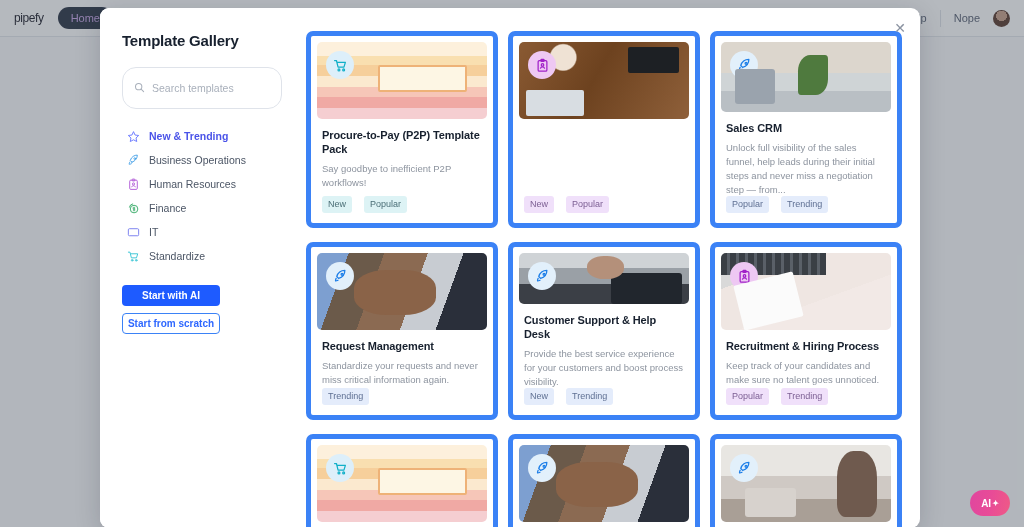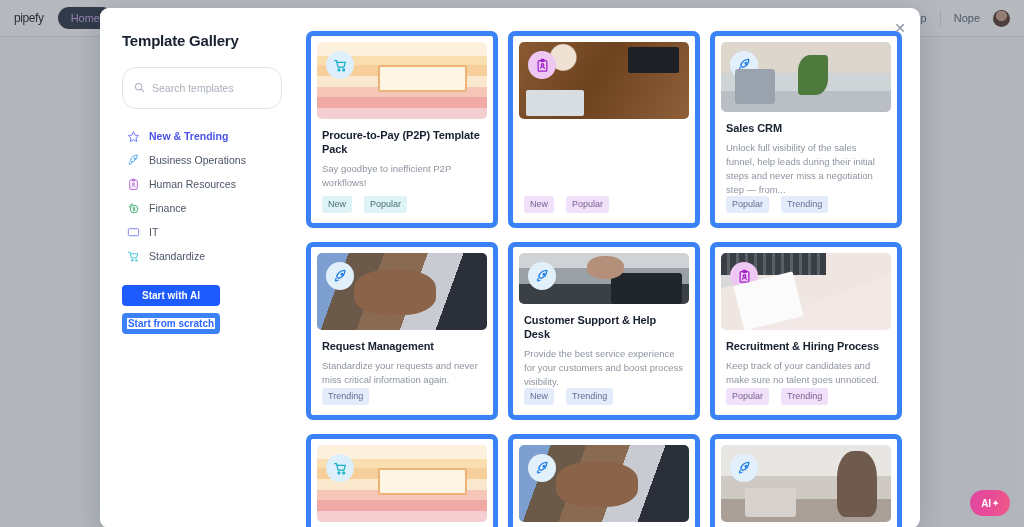--- a/index.html
+++ b/index.html
@@ -110,21 +110,21 @@
     display: block; width: 98px; height: 21px;
     background: #1e5bff; color: #ffffff;
     border: 0; border-radius: 4px;
     font-family: "Liberation Sans", sans-serif;
     font-size: 10px; font-weight: bold;
     cursor: pointer; margin-bottom: 7px;
   }
   .btn-secondary {
     display: block; width: 98px; height: 21px;
     background: #ffffff; color: #2f68ff;
-    border: 5px solid #3b82f6; border-radius: 4px;
+    border: 1px solid #3b82f6; border-radius: 4px;
     font-family: "Liberation Sans", sans-serif;
     font-size: 10px; font-weight: bold;
     cursor: pointer;
   }
 
   
   .content {
     flex: 1; padding: 23px 18px 0 6px;
     overflow: hidden;
   }

